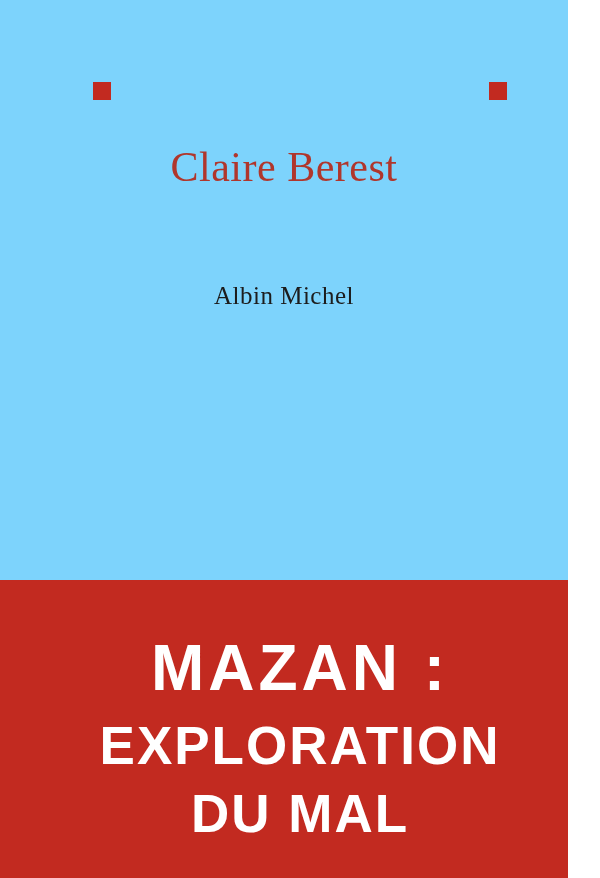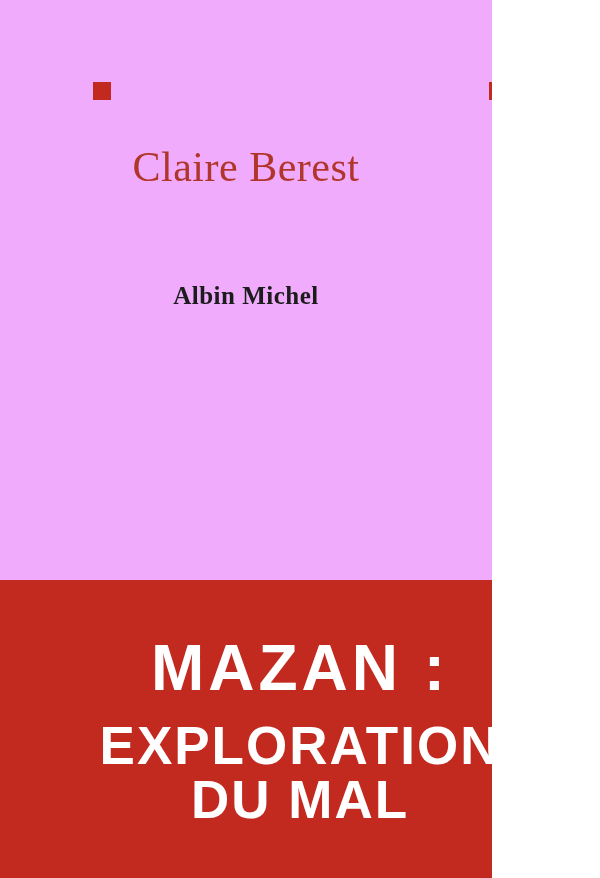--- a/index.html
+++ b/index.html
@@ -2,23 +2,23 @@
 <html style="--accent-red: #c22a20; --author-red: #b0362c; --band-red: #c22a20; --band-text: #ffffff; --title-black: #1c1c1c;"><head>
 <meta charset="utf-8">
 <style>
   html, body {
     margin: 0;
     padding: 0;
     background: #ffffff;
   }
   .cover {
     position: relative;
-    width: 492px;
+    width: 568px;
     height: 878px;
-    background: #f0abfc;
+    background: #7dd3fc;
     overflow: hidden;
     font-family: "Liberation Serif", serif;
   }
   .corner-square {
     position: absolute;
     top: 82px;
     width: 18px;
     height: 18px;
     background: var(--accent-red, #c22a20);
   }
@@ -55,21 +55,21 @@
     position: absolute;
     top: 283px;
     left: 0;
     right: 0;
     text-align: center;
     font-size: 25px;
     line-height: 1;
     letter-spacing: 0.5px;
     color: var(--title-black, #1c1c1c);
     font-family: "Liberation Serif", serif;
-    font-weight: 700;
+    font-weight: 400;
   }
 
   .banner {
     position: absolute;
     left: 0;
     top: 580px;
     width: 600px;
     height: 298px;
     background: var(--band-red, #c22a20);
     color: var(--band-text, #ffffff);
@@ -87,21 +87,21 @@
   .banner .line2 {
     font-size: 53px;
     line-height: 53px;
     letter-spacing: 2px;
     margin-top: 19px;
   }
   .banner .line3 {
     font-size: 53px;
     line-height: 53px;
     letter-spacing: 2px;
-    margin-top: 1px;
+    margin-top: 15px;
   }
 </style>
 </head>
 <body>
 
 <div class="cover">
 
   <div class="corner-square left"></div>
 
   <div class="corner-square right"></div>

